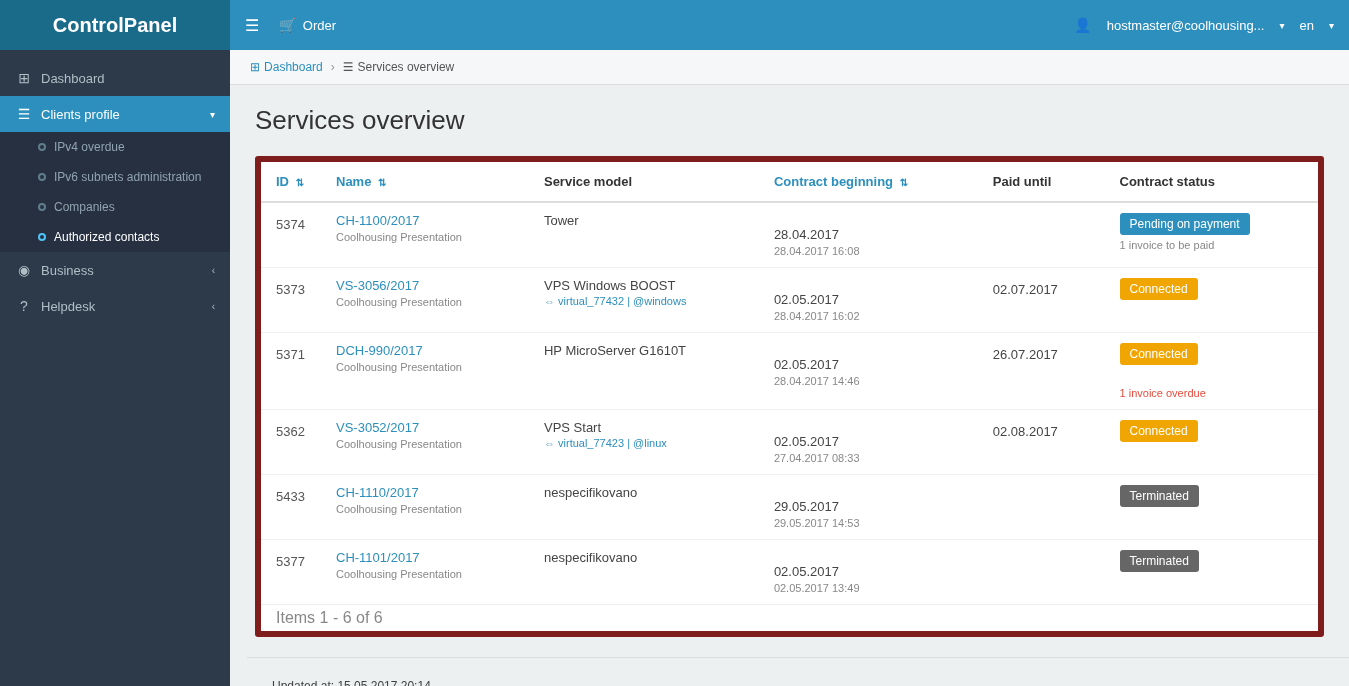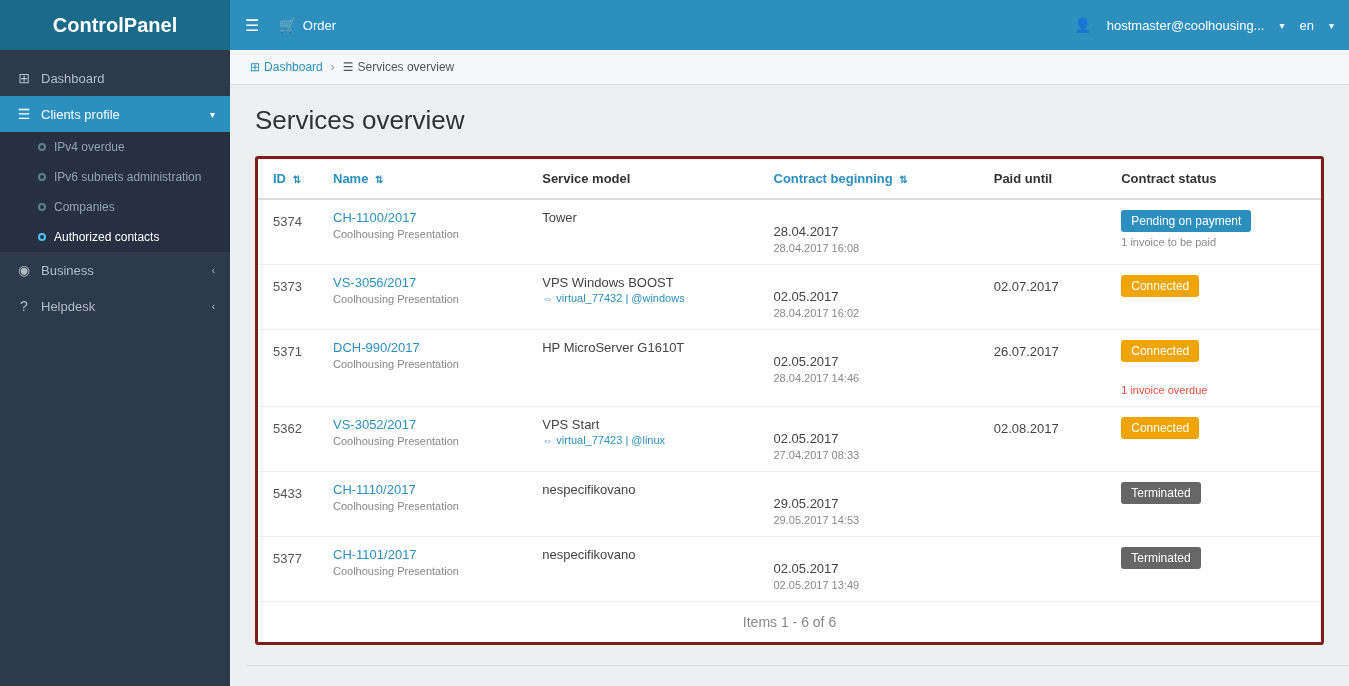--- a/index.html
+++ b/index.html
@@ -117,21 +117,21 @@
     .page-title {
       font-size: 26px;
       font-weight: 300;
       color: #333;
       margin-bottom: 20px;
     }
 
     
     .table-card {
       background: white;
-      border: 3px solid #7f1d1d;
+      border: 6px solid #7f1d1d;
       border-radius: 3px;
     }
     table {
       width: 100%;
       border-collapse: collapse;
     }
     thead tr {
       border-bottom: 2px solid #ddd;
     }
     thead th {
@@ -173,25 +173,24 @@
       font-weight: 500;
       color: white;
     }
     .badge-pending { background: #2c8fbd; }
     .badge-connected { background: #f0a500; }
     .badge-terminated { background: #666; }
     .status-note { font-size: 11px; color: #888; margin-top: 4px; }
     .status-note-overdue { font-size: 11px; color: #e74c3c; margin-top: 22px; }
 
     .table-footer {
-      padding: 12px 15px;
-      font-size: 14px;
+      padding: 4px 15px;
+      font-size: 16px;
       color: #888;
       border-top: 1px solid #eee;
-      text-align: center;
     }
 
     
     .footer {
       background: #ecf0f1;
       border-top: 1px solid #ddd;
       padding: 21px 25px;
       font-size: 12px;
       color: #404040;
       margin-left: 17px;

